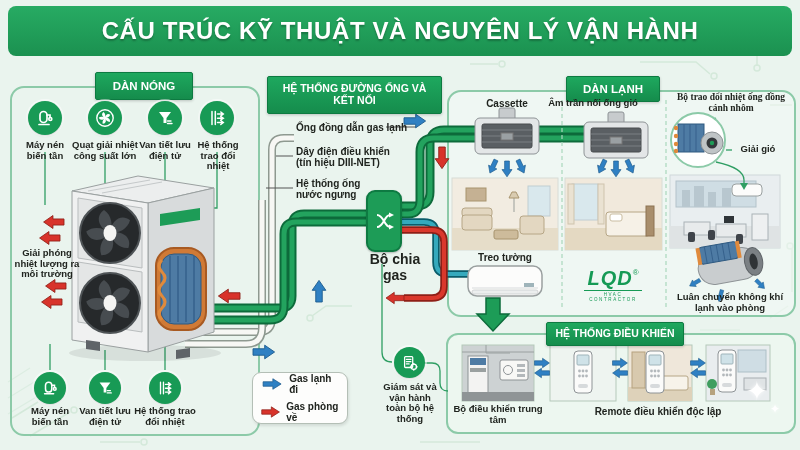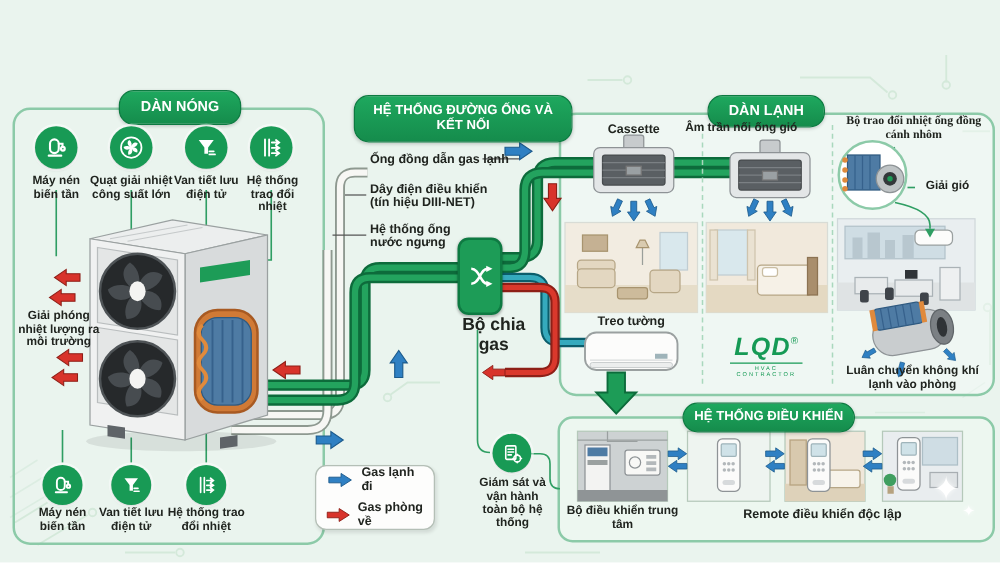--- a/index.html
+++ b/index.html
@@ -7,21 +7,21 @@
          font-family:"Liberation Sans",sans-serif;}
   svg{display:block;}
   #bg{position:absolute;left:0;top:0;z-index:0;}
   .panel{position:absolute;border:2px solid #8ccaa8;border-radius:14px;z-index:1;}
   #art{position:absolute;left:0;top:0;z-index:2;pointer-events:none;}
   .title{position:absolute;left:8px;top:6px;width:784px;height:50px;z-index:3;
          background:linear-gradient(180deg,#27ab63,#1b9150);border-radius:8px;color:#fff;
          display:flex;align-items:center;justify-content:center;font-size:24px;font-weight:800;
          letter-spacing:.6px;text-shadow:0 2px 2px rgba(0,0,0,.25);}
   .pill{position:absolute;background:linear-gradient(180deg,#1ea85e,#158c4c);color:#fff;font-weight:800;
-        display:flex;align-items:center;justify-content:center;text-align:center;border-radius:12px;
+        display:flex;align-items:center;justify-content:center;text-align:center;border-radius:2px;
         border:1px solid #0d7a41;box-shadow:0 1px 3px rgba(0,0,0,.2);z-index:3;line-height:1.1;}
   .lbl{position:absolute;color:#20241f;font-weight:700;text-align:center;line-height:1.13;z-index:3;}
   .left{text-align:left;}
   .gicon{position:absolute;background:#189a55;border-radius:50%;display:flex;align-items:center;
          justify-content:center;z-index:3;box-shadow:0 0 0 2px rgba(255,255,255,.5),0 1px 2px rgba(0,0,0,.25);}
   .splitter{position:absolute;background:#1d9c57;border:2px solid #0e7a42;border-radius:9px;z-index:3;
             display:flex;align-items:center;justify-content:center;box-shadow:0 1px 2px rgba(0,0,0,.25);}
   .legend{position:absolute;background:#fdfdfc;border:1.5px solid #b4bfb6;border-radius:9px;z-index:3;
           box-shadow:1px 2px 3px rgba(0,0,0,.10);display:flex;flex-direction:column;justify-content:center;
           gap:6px;padding:6px 8px;box-sizing:border-box;}
@@ -73,20 +73,21 @@
     </g>
     <g stroke="#dcede2" stroke-width="1.2" fill="none">
       <path d="M8,382 l22,-14"></path>
         <path d="M8,398 l36,-22"></path>
         <path d="M8,414 l50,-30"></path>
       <path d="M700,330 h40"></path>
         <path d="M770,318 l18,-12"></path>
     </g>
   </svg>
 
+  <div class="title">CẤU TRÚC KỸ THUẬT VÀ NGUYÊN LÝ VẬN HÀNH</div>
 
   <div class="panel" style="left:10px;top:86px;width:246px;height:346px;"></div>
   <div class="panel" style="left:447px;top:90px;width:345px;height:223px;background:rgba(246,251,248,.45);"></div>
   <div class="panel" style="left:446px;top:333px;width:346px;height:97px;border-radius:12px;background:rgba(238,248,241,.6);"></div>
 
   <svg id="art" width="800" height="450" viewBox="0 0 800 450">
     <defs>
       <g id="arrowR">
           <path d="M0,-3.6 H13 V-7.6 L24,0 L13,7.6 V3.6 H0 Z"></path>
         </g>
@@ -339,21 +340,21 @@
       <use href="#arrowR" class="ab" transform="translate(549.5,373) rotate(180) scale(.62)"></use>
       <use href="#arrowR" class="ab" transform="translate(612.5,363) scale(.62)"></use>
       <use href="#arrowR" class="ab" transform="translate(627.5,373) rotate(180) scale(.62)"></use>
       <use href="#arrowR" class="ab" transform="translate(690.5,363) scale(.62)"></use>
       <use href="#arrowR" class="ab" transform="translate(705.5,373) rotate(180) scale(.62)"></use>
       <polygon points="486,298 500,298 500,314 509,314 493,331 477,314 486,314" fill="#1d9c57" stroke="#0d6b3b" stroke-width="1.5"></polygon>
     </g>
   </svg>
 
   <div class="pill" style="left:95px;top:72px;width:96px;height:26px;font-size:11.5px;">DÀN NÓNG</div>
-  <div class="pill" style="left:283px;top:76px;width:175px;height:38px;font-size:10.5px;padding:0 10px;box-sizing:border-box;">HỆ THỐNG ĐƯỜNG ỐNG VÀ KẾT NỐI</div>
+  <div class="pill" style="left:267px;top:76px;width:175px;height:38px;font-size:10.5px;padding:0 10px;box-sizing:border-box;">HỆ THỐNG ĐƯỜNG ỐNG VÀ KẾT NỐI</div>
   <div class="pill" style="left:566px;top:76px;width:92px;height:24px;font-size:11.5px;">DÀN LẠNH</div>
   <div class="pill" style="left:546px;top:322px;width:136px;height:22px;font-size:10.5px;">HỆ THỐNG ĐIỀU KHIỂN</div>
 
   <div class="gicon" style="left:28px;top:101px;width:34px;height:34px;">
     <svg width="20" height="20" viewBox="0 0 20 20" fill="none" stroke="#fff" stroke-width="1.7" stroke-linecap="round">
       <rect x="5" y="3.5" width="7" height="11" rx="3.5"></rect>
         <path d="M12,7 h3 v2.5"></path>
         <path d="M4,16.5 h10"></path>
         <circle cx="15.3" cy="11" r="1.5"></circle>
     </svg>

